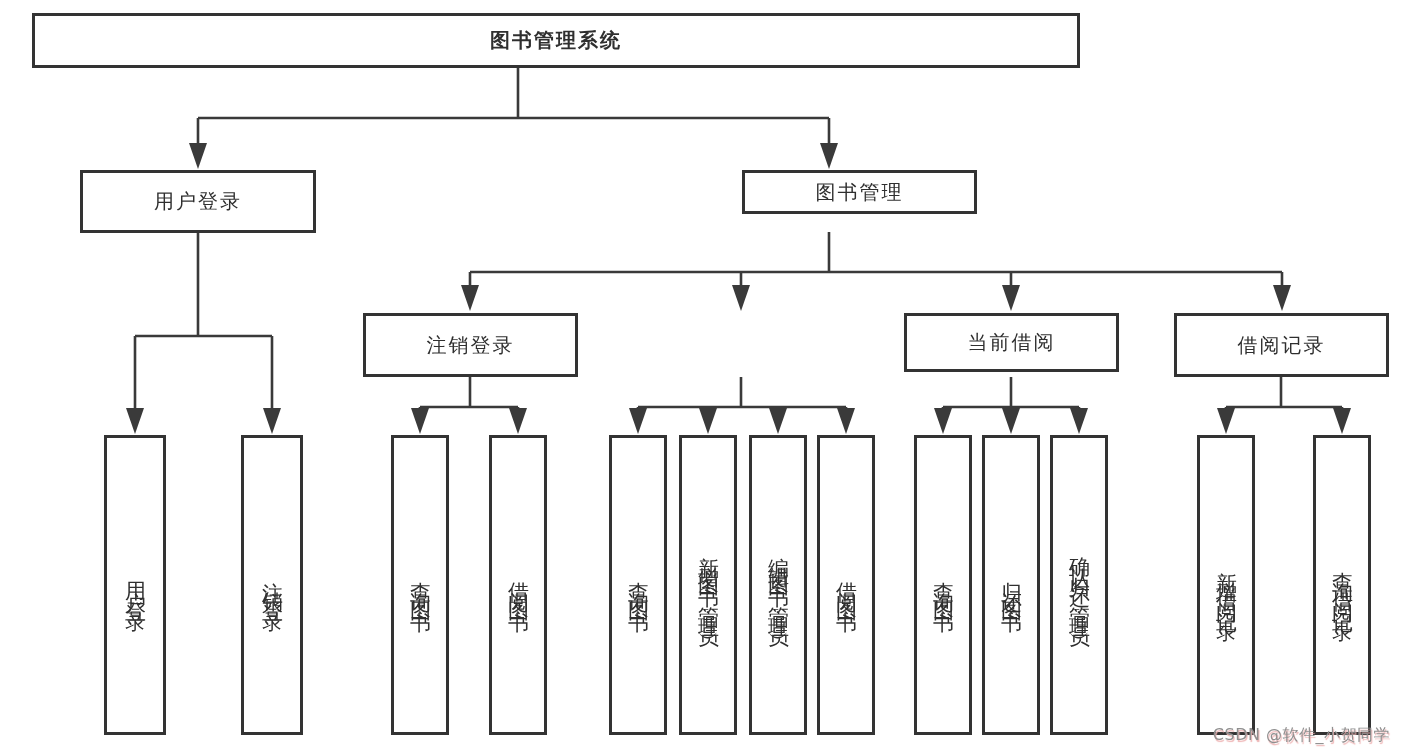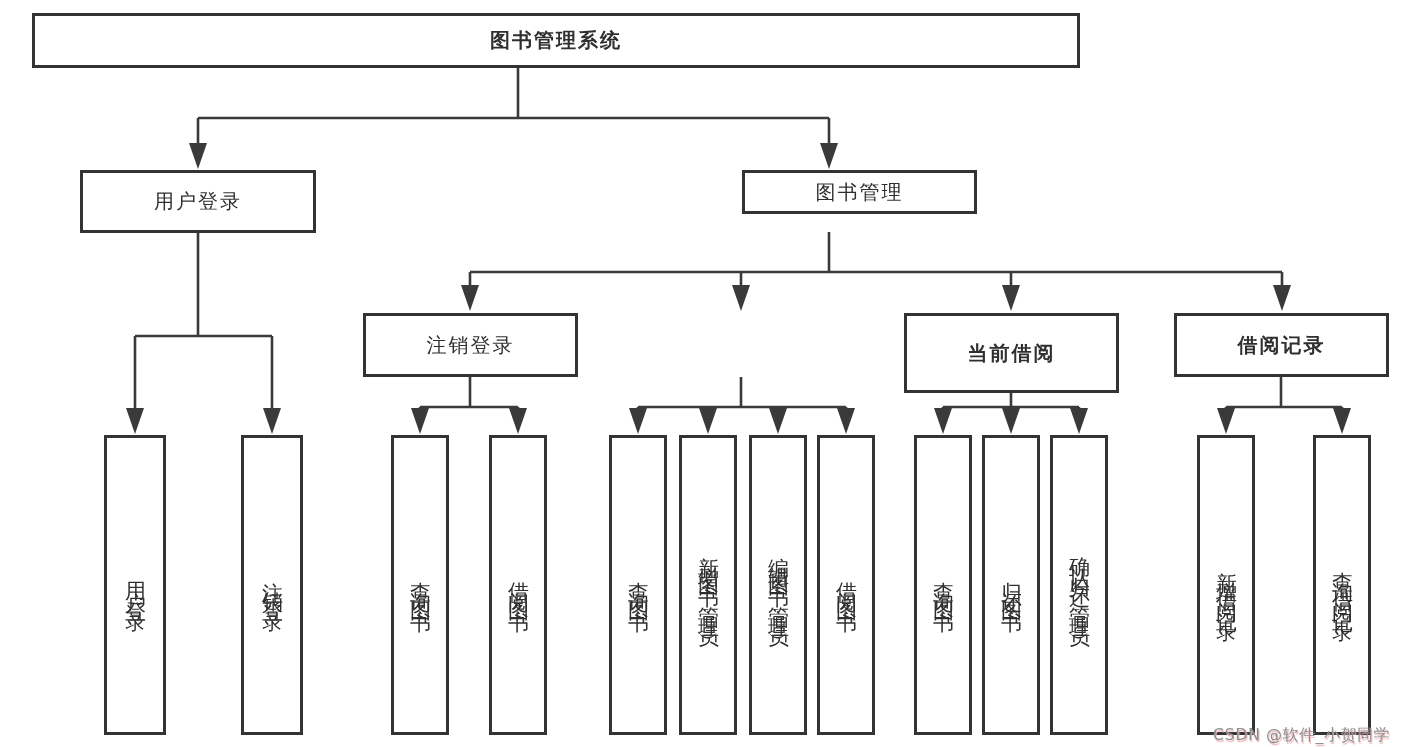--- a/index.html
+++ b/index.html
@@ -103,24 +103,24 @@
   <div class="box" style="left:80px;top:170px;width:236px;height:63px;">
     <span class="hlabel">用户登录</span>
   </div>
   <div class="box" style="left:712px;top:170px;width:235px;height:44px;margin-left:30px;">
     <span class="hlabel">图书管理</span>
   </div>
 
   <div class="box" style="left:363px;top:313px;width:215px;height:64px;">
     <span class="hlabel">注销登录</span>
   </div>
-  <div class="box" style="left:904px;top:313px;width:215px;height:80px;font-weight:bold;">
+  <div class="box" style="left:904px;top:313px;width:215px;height:59px;">
     <span class="hlabel">当前借阅</span>
   </div>
-  <div class="box" style="left:1174px;top:313px;width:215px;height:64px;font-weight:bold;">
+  <div class="box" style="left:1174px;top:313px;width:215px;height:64px;">
     <span class="hlabel">借阅记录</span>
   </div>
 
   <div class="box vbox" style="left:104px;top:435px;width:62px;height:300px;">
     <span class="vlabel">用户登录</span>
   </div>
   <div class="box vbox" style="left:241px;top:435px;width:62px;height:300px;">
     <span class="vlabel">注销登录</span>
   </div>
 

